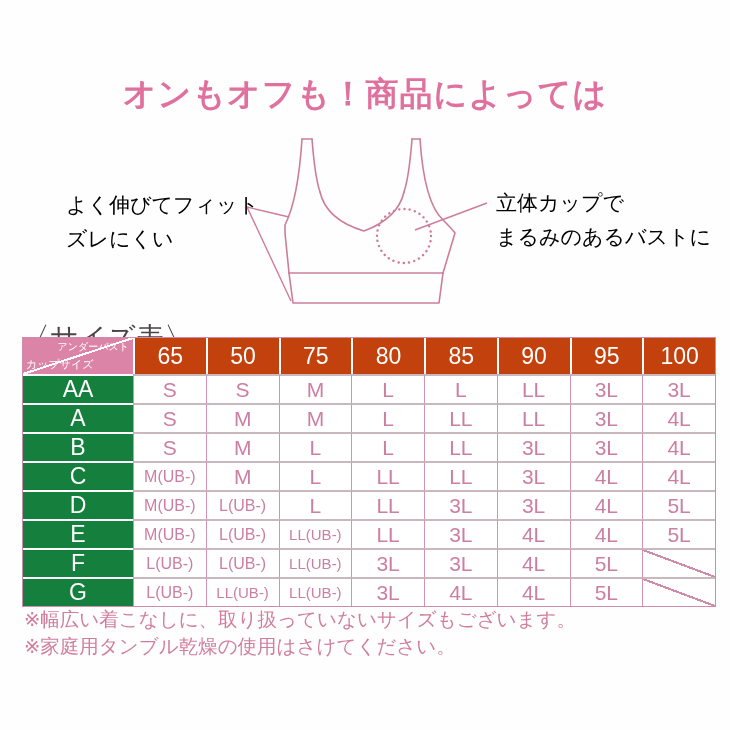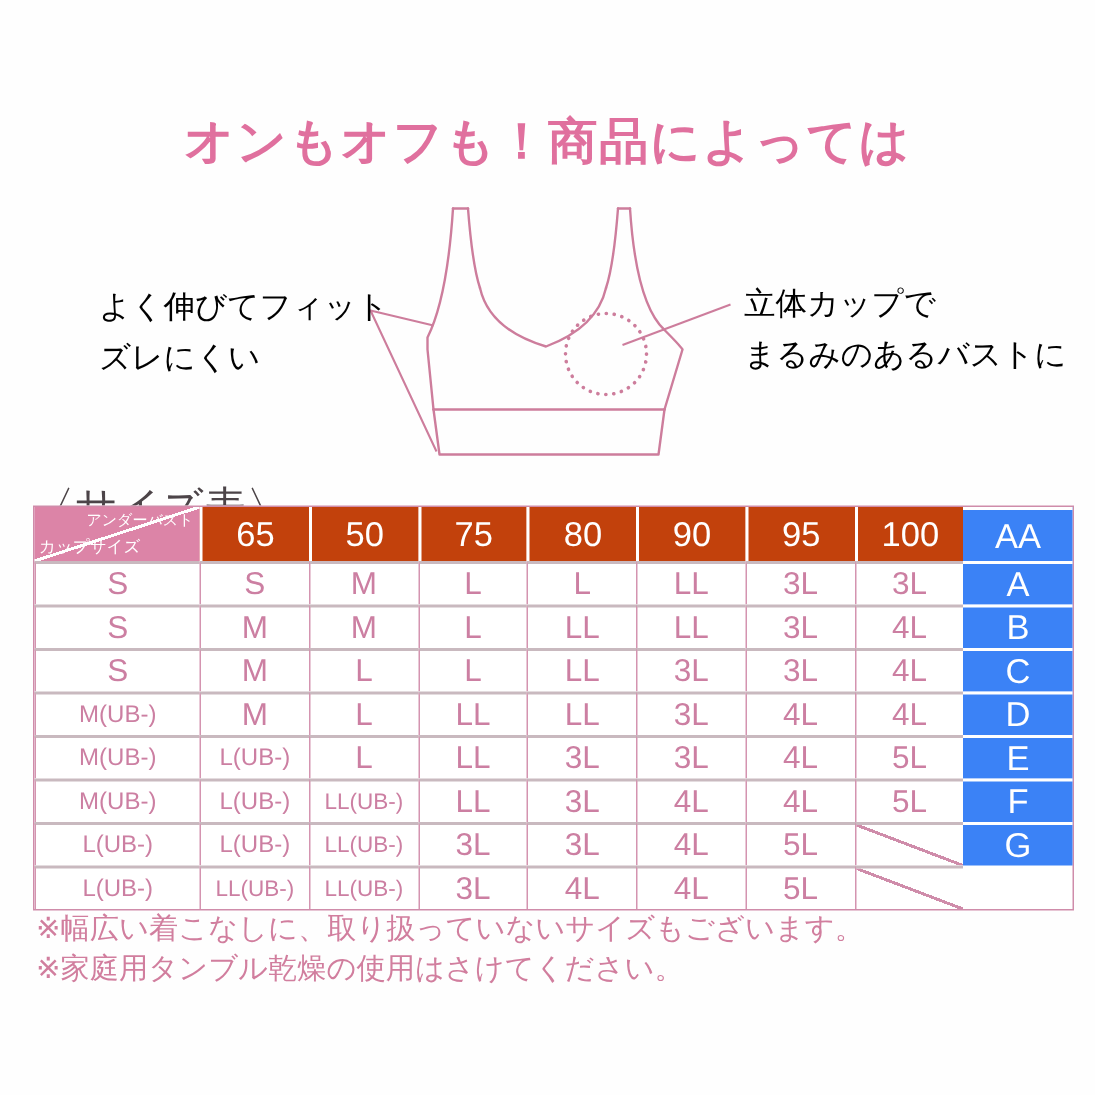--- a/index.html
+++ b/index.html
@@ -57,21 +57,21 @@
   }
   .corner .c-bottom{
     position:absolute;bottom:2px;left:3px;
     color:#fff;font-size:11px;
   }
   .hc{
     background:#c2410c;color:#fff;
     font-size:23px;border-left:2px solid #fff;
   }
   .rh{
-    background:#3b82f6;color:#fff;
+    background:#15803d;color:#fff;
     font-size:23px;border-top:2px solid #fff;
   }
   .dc{
     background:#fff;color:#cc7fa2;
     border-left:1px solid #d494b0;
     border-top:2px solid #c9b9bf;
   }
   .slash{
     background-image:linear-gradient(to top right,
       transparent calc(50% - 1px),#cf8caa calc(50% - 1px),
@@ -129,20 +129,21 @@
   <div class="size-table">
     <div class="cell corner">
       <span class="c-top">アンダーバスト</span>
       <span class="c-bottom">カップサイズ</span>
     </div>
 
   <div class="cell hc">65</div>
       <div class="cell hc">50</div>
       <div class="cell hc">75</div>
       <div class="cell hc">80</div>
+      <div class="cell hc">85</div>
       <div class="cell hc">90</div>
       <div class="cell hc">95</div>
       <div class="cell hc">100</div>
       <div class="cell rh">AA</div>
       <div class="cell dc" style="font-size: 21px;">S</div>
       <div class="cell dc" style="font-size: 21px;">S</div>
       <div class="cell dc" style="font-size: 21px;">M</div>
       <div class="cell dc" style="font-size: 21px;">L</div>
       <div class="cell dc" style="font-size: 21px;">L</div>
       <div class="cell dc" style="font-size: 21px;">LL</div>

